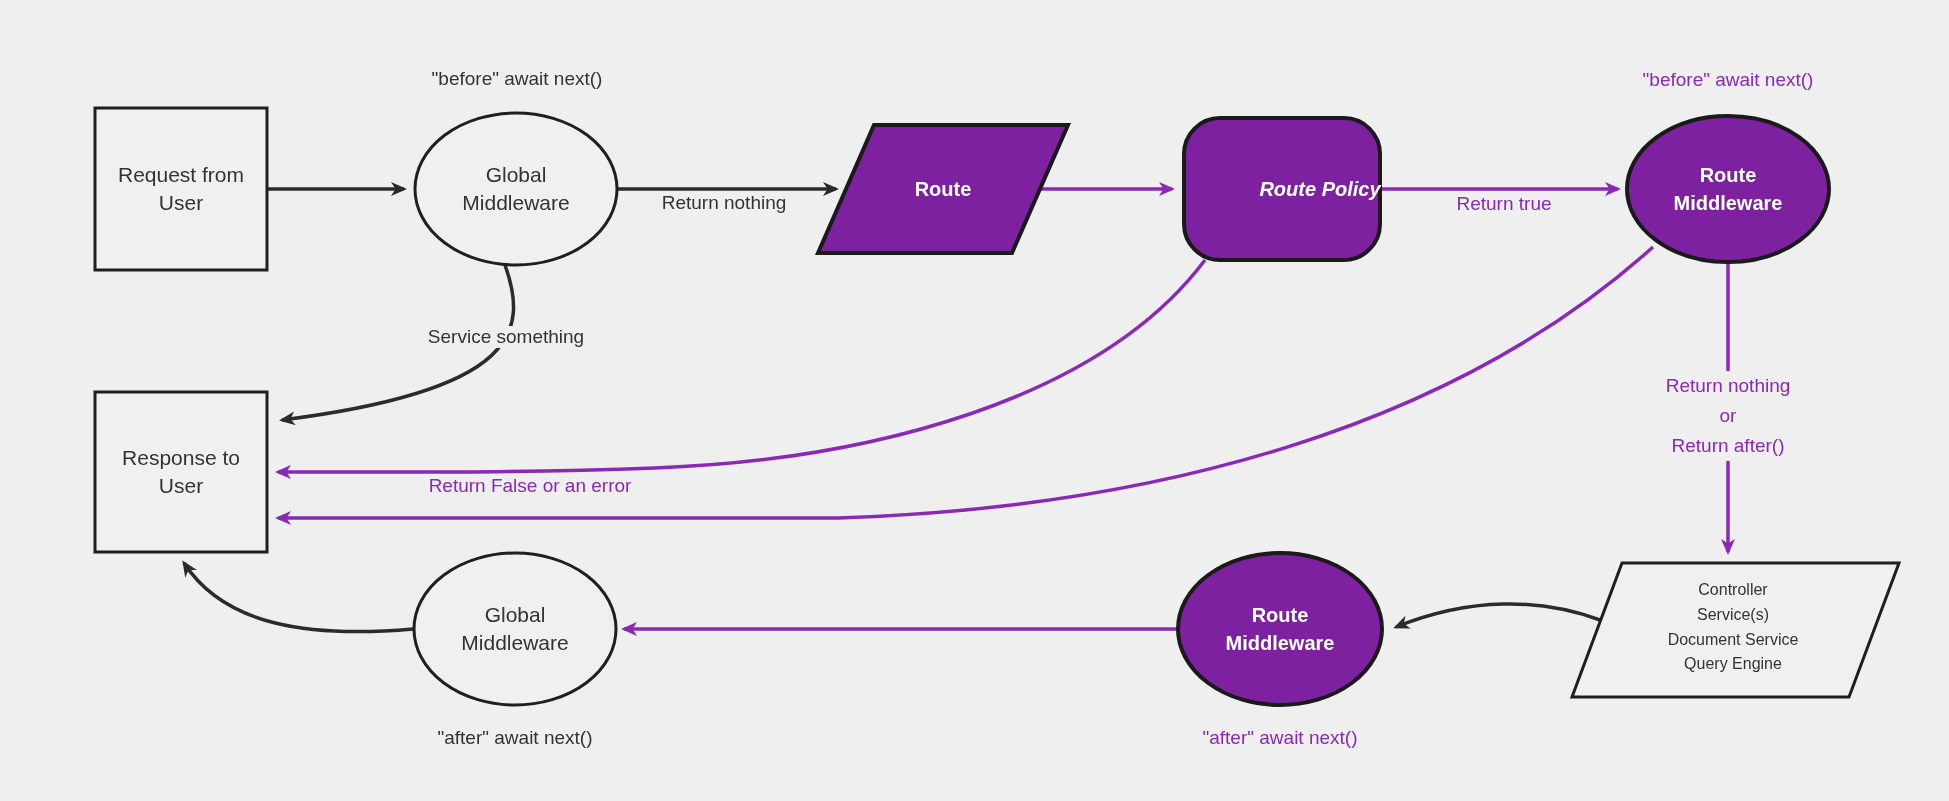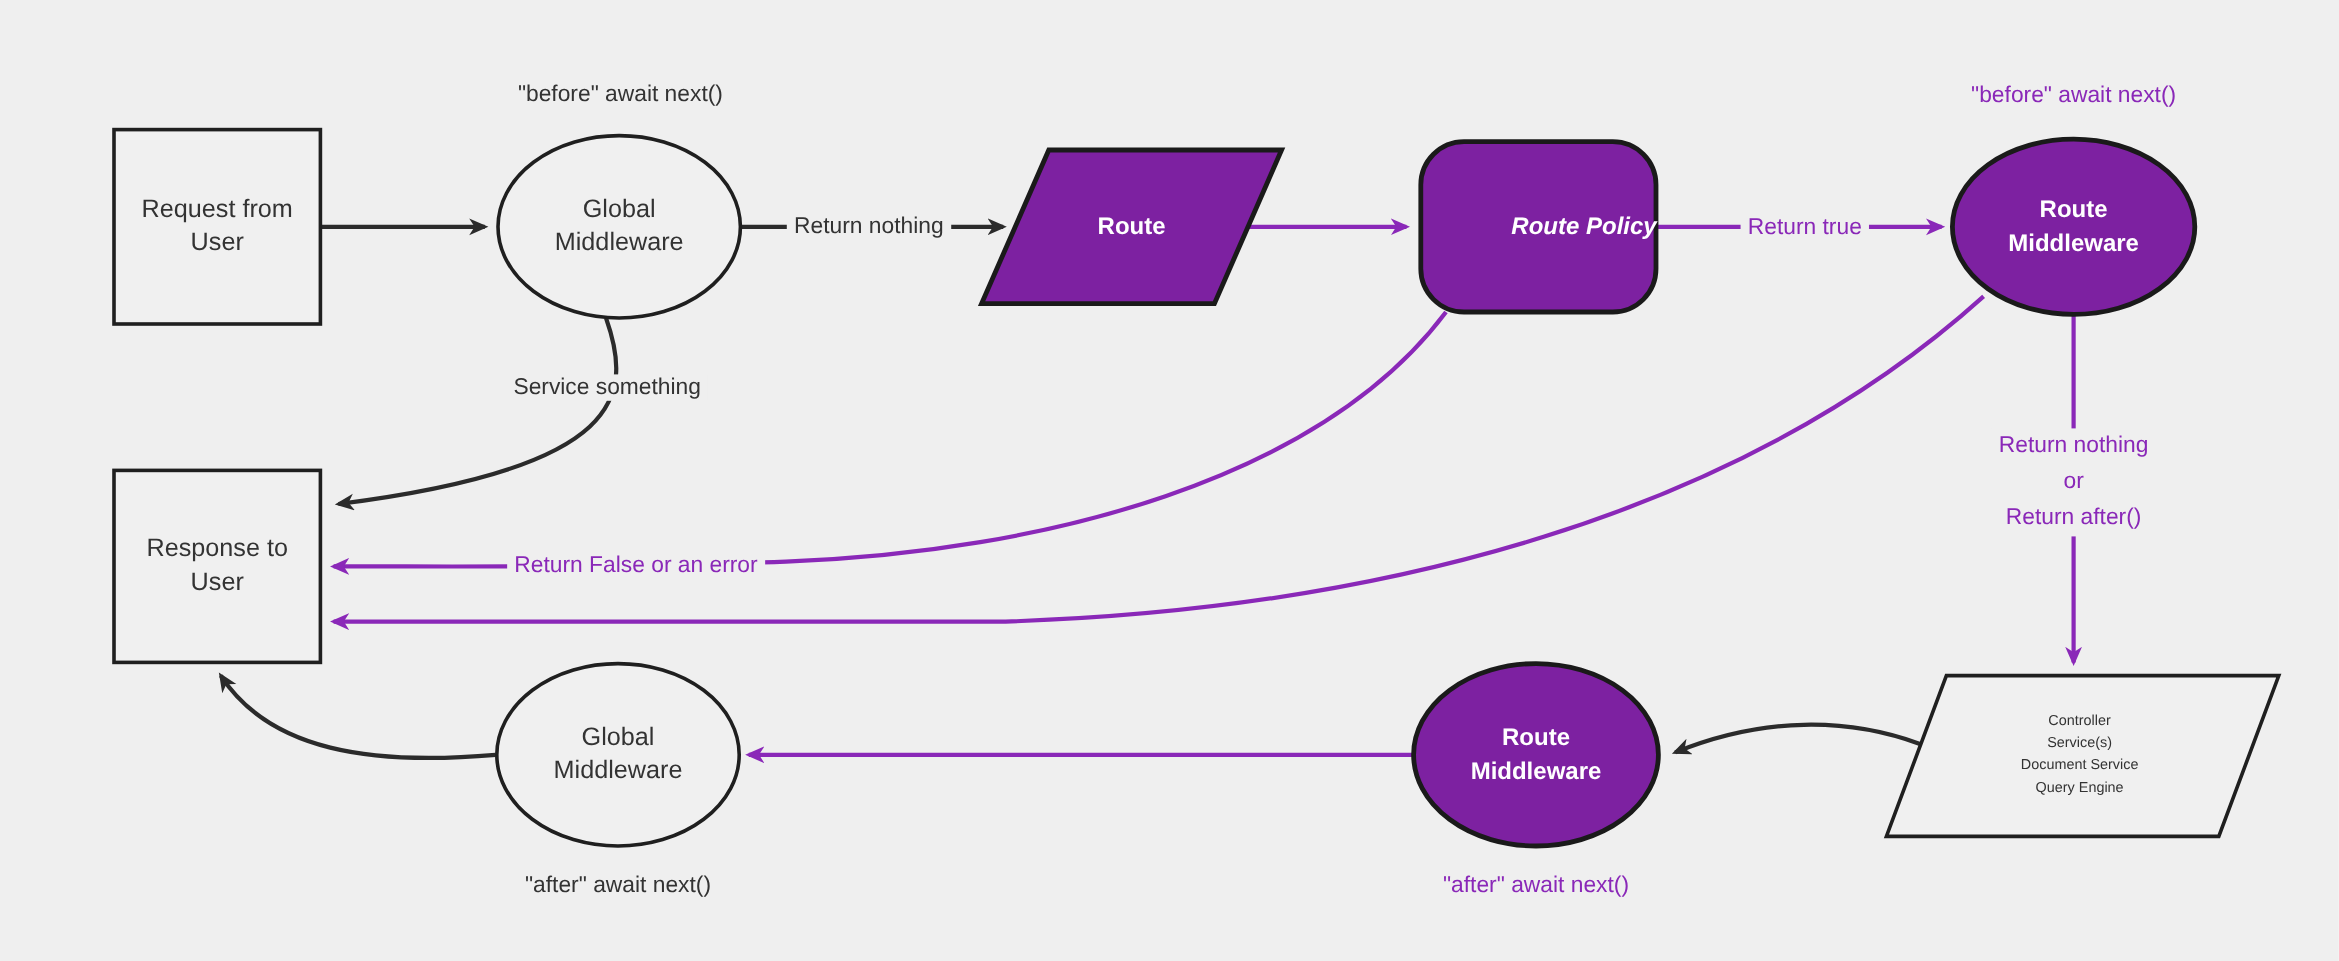--- a/index.html
+++ b/index.html
@@ -6,26 +6,26 @@
   body{font-family:"Liberation Sans", sans-serif;}
   .stage{position:relative;width:1949px;height:801px;background:#efefef;overflow:hidden;}
   .stage svg{position:absolute;left:0;top:0;}
   .edge{fill:none;stroke-width:3.5px;}
   .edge.black{stroke:#2b2b2b;}
   .edge.purple{stroke:#8a28b8;}
   .shape-light{fill:#f0f0f0;stroke:#1f1f1f;stroke-width:3px;}
   .shape-purple{fill:#7d21a1;stroke:#1a1a1a;stroke-width:4px;}
   .elabel{position:absolute;transform:translate(-50%,-50%);font-size:19px;color:#333;
           white-space:nowrap;text-align:center;}
-  .elabel.bg{background:#efefef;padding:0 6px;}
+  .elabel.bg{background:#efefef;padding:0 6px;margin-top:14px;}
   .elabel.purple{color:#8a28b8;}
   .nlabel{position:absolute;transform:translate(-50%,-50%);text-align:center;
           font-size:21px;color:#333;line-height:1.35;}
   .nlabel.white{color:#ffffff;font-weight:700;font-size:20px;line-height:1.4;}
-  .nlabel.small{font-size:12px;line-height:1.55;}
+  .nlabel.small{font-size:16px;line-height:1.55;}
   .stack{display:flex;flex-direction:column;gap:0;}
 </style>
 </head>
 <body>
 
 <div class="stage">
 
   <svg width="1949" height="801" viewBox="0 0 1949 801">
     <defs>
       <marker id="mB" markerWidth="18" markerHeight="16" refX="13" refY="7" orient="auto" markerUnits="userSpaceOnUse">

